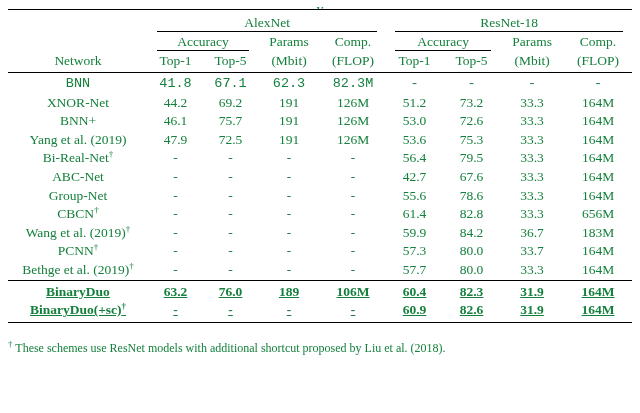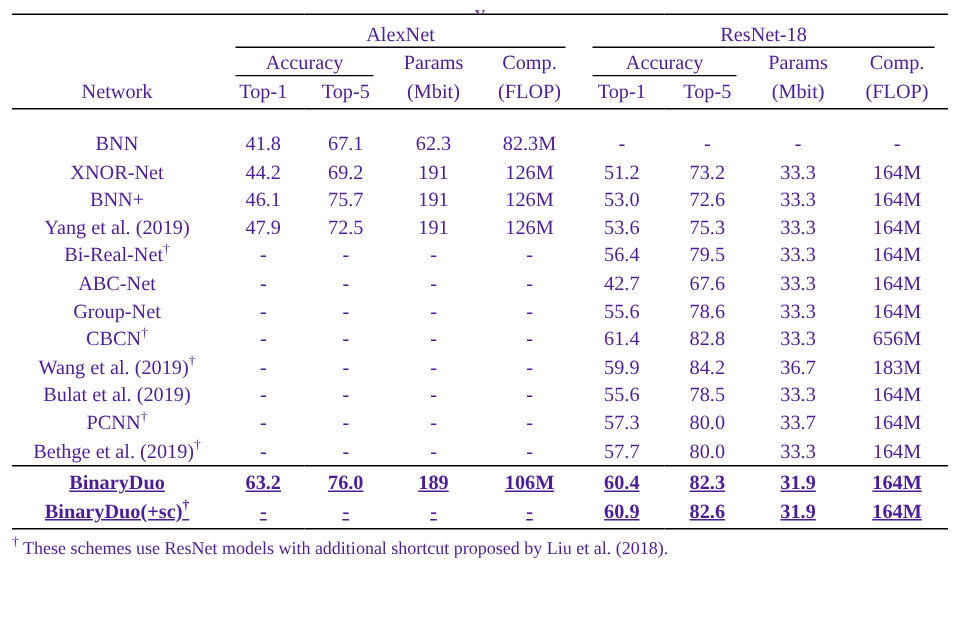--- a/index.html
+++ b/index.html
@@ -7,21 +7,21 @@
     padding: 0;
     background: #ffffff;
   }
   .page {
     position: relative;
     width: 640px;
     height: 407px;
     box-sizing: border-box;
     padding: 0 8px;
     font-family: "Liberation Serif", serif;
-    color: #4c1d95;
+    color: #15803d;
     overflow: hidden;
   }
   .caption-clip {
     height: 9px;
     overflow: hidden;
     text-align: center;
   }
   .caption-clip span {
     display: inline-block;
     margin-top: -11px;
@@ -59,32 +59,32 @@
 
   th.cmid { position: relative; }
   th.cmid::after {
     content: "";
     position: absolute;
     left: 9px;
     right: 9px;
     bottom: 0;
     border-bottom: 1px solid #000;
   }
-  tbody tr:first-child td { padding-top: 14px; }
+  tbody tr:first-child td { padding-top: 2px; font-family: Liberation Mono, monospace; }
   tbody tr.sep-top td { border-top: 1.2px solid #000; padding-top: 2px; }
   tbody tr:last-child td { border-bottom: 1.6px solid #000; padding-bottom: 2px; text-align: center; }
   tbody tr.bold td { font-weight: bold; text-decoration: underline; }
 
   sup { font-size: 9px; line-height: 0; }
 
   .footnote {
     width: 624px;
     font-size: 12px;
     line-height: 16px;
-    padding-top: 4px;
+    padding-top: 17px;
     text-align: left;
   }
 </style>
 </head>
 <body>
 
 <div class="page">
 
   <div class="caption-clip">
     <span>y</span>
@@ -223,31 +223,20 @@
           <td>-</td>
           <td>-</td>
           <td>-</td>
           <td>-</td>
           <td>59.9</td>
           <td>84.2</td>
           <td>36.7</td>
           <td>183M</td>
         </tr>
         <tr>
-          <td>Bulat et al. (2019)</td>
-          <td>-</td>
-          <td>-</td>
-          <td>-</td>
-          <td>-</td>
-          <td>55.6</td>
-          <td>78.5</td>
-          <td>33.3</td>
-          <td>164M</td>
-        </tr>
-        <tr>
           <td>PCNN<sup>†</sup></td>
           <td>-</td>
           <td>-</td>
           <td>-</td>
           <td>-</td>
           <td>57.3</td>
           <td>80.0</td>
           <td>33.7</td>
           <td>164M</td>
         </tr>

